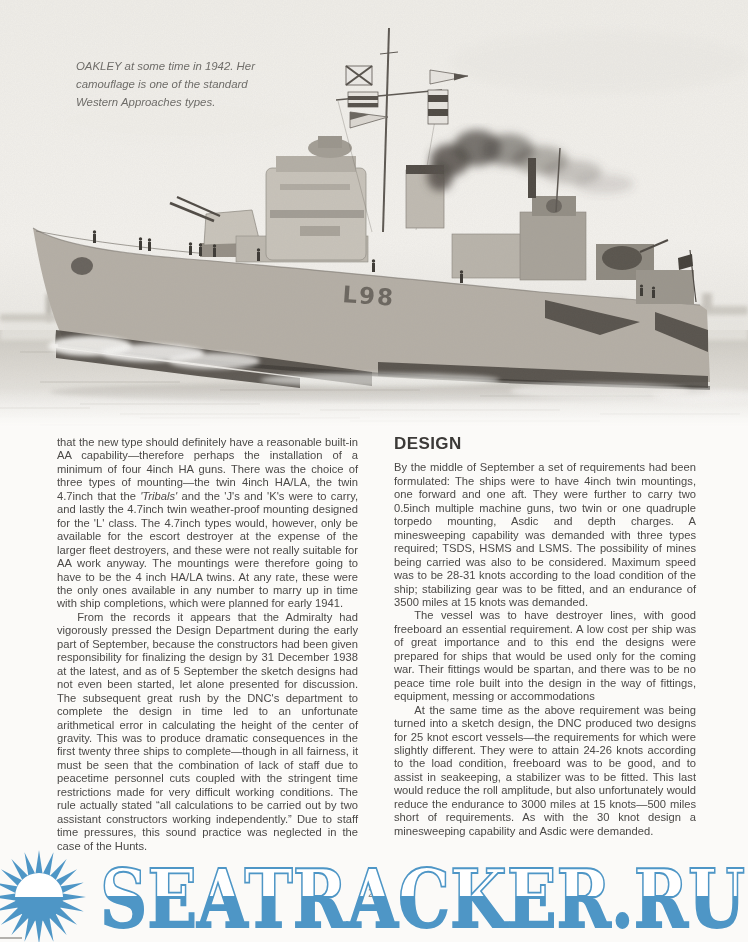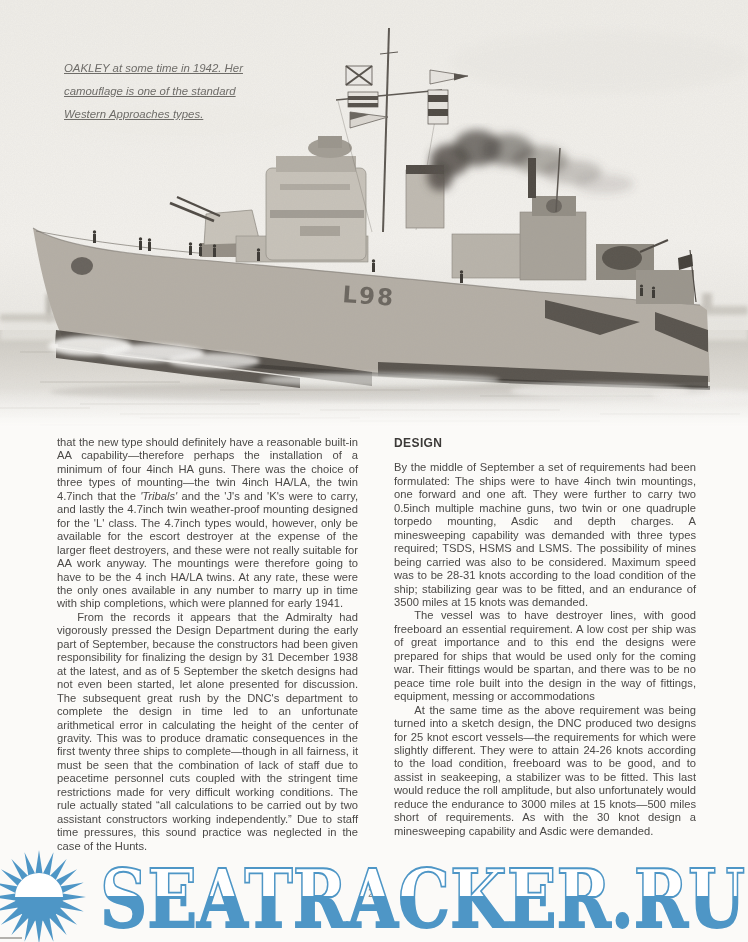--- a/index.html
+++ b/index.html
@@ -7,39 +7,39 @@
   body {
     position:relative;
     width:748px; height:942px;
     background:#fbfaf8;
     font-family:"Liberation Sans", sans-serif;
     overflow:hidden;
   }
   .photo-wrap { position:absolute; top:0; left:0; width:748px; height:428px; z-index:0; }
   .photo-wrap svg { display:block; }
   .caption {
-    position:absolute; top:57px; left:64px; width:240px;
-    font-style:italic; font-size:11.4px; line-height:23px;
-    color:#6e6c68; white-space:pre-line; z-index:2;text-decoration:underline;
+    position:absolute; top:57px; left:76px; width:240px;
+    font-style:italic; font-size:11.4px; line-height:18px;
+    color:#6e6c68; white-space:pre-line; z-index:2;
   }
   .columns {
     position:absolute; top:436px; left:57px; width:639px;
     display:flex; gap:36px; z-index:1;
   }
   .col {
     font-size:11.2px; line-height:13.45px; color:#4b4947;
     text-align:justify;
   }
   .col-left  { width:309px; }
   .col-right { width:310px; }
   .col p { margin:0; text-indent:1.8em; }
   .col p.no-indent { text-indent:0; }
   .it { font-style:italic; }
   .design-heading {
-    font-size:12px; font-weight:bold; color:#3c3a38;
+    font-size:17px; font-weight:bold; color:#3c3a38;
     letter-spacing:.4px; margin:1px 0 11px 0;
   }
   .pagenum {
     position:absolute; top:886px; left:368px;
     font-size:12.5px; color:#8f8d8a; z-index:1;
   }
   .watermark {
     position:absolute; top:848px; left:0; width:688px; height:94px;
     z-index:5; pointer-events:none;
   }

